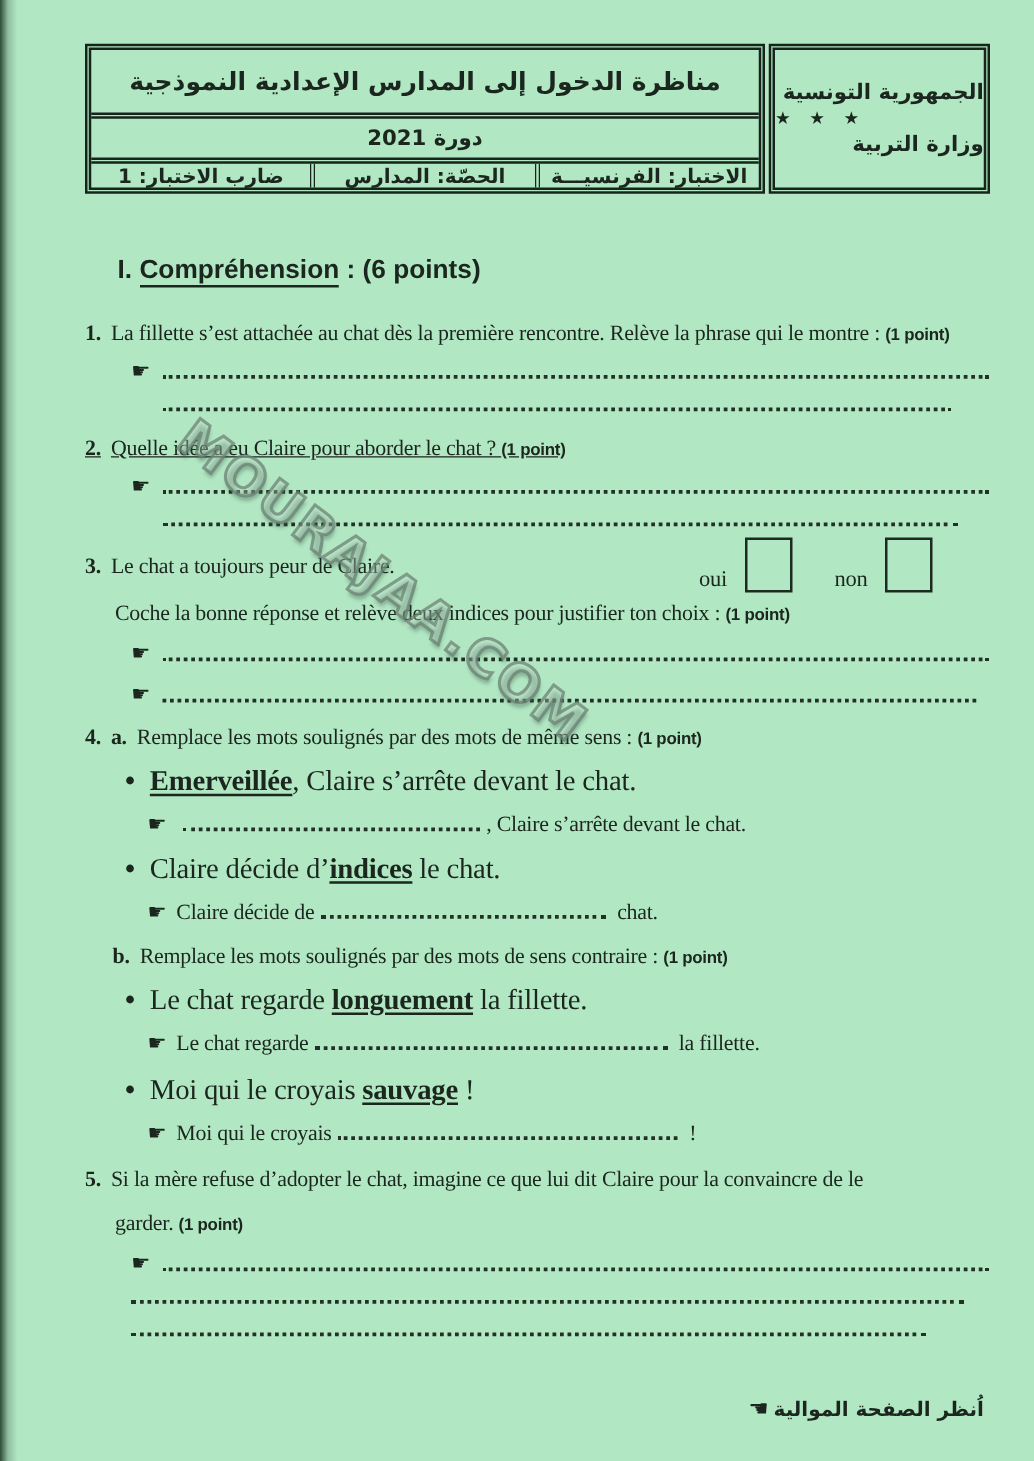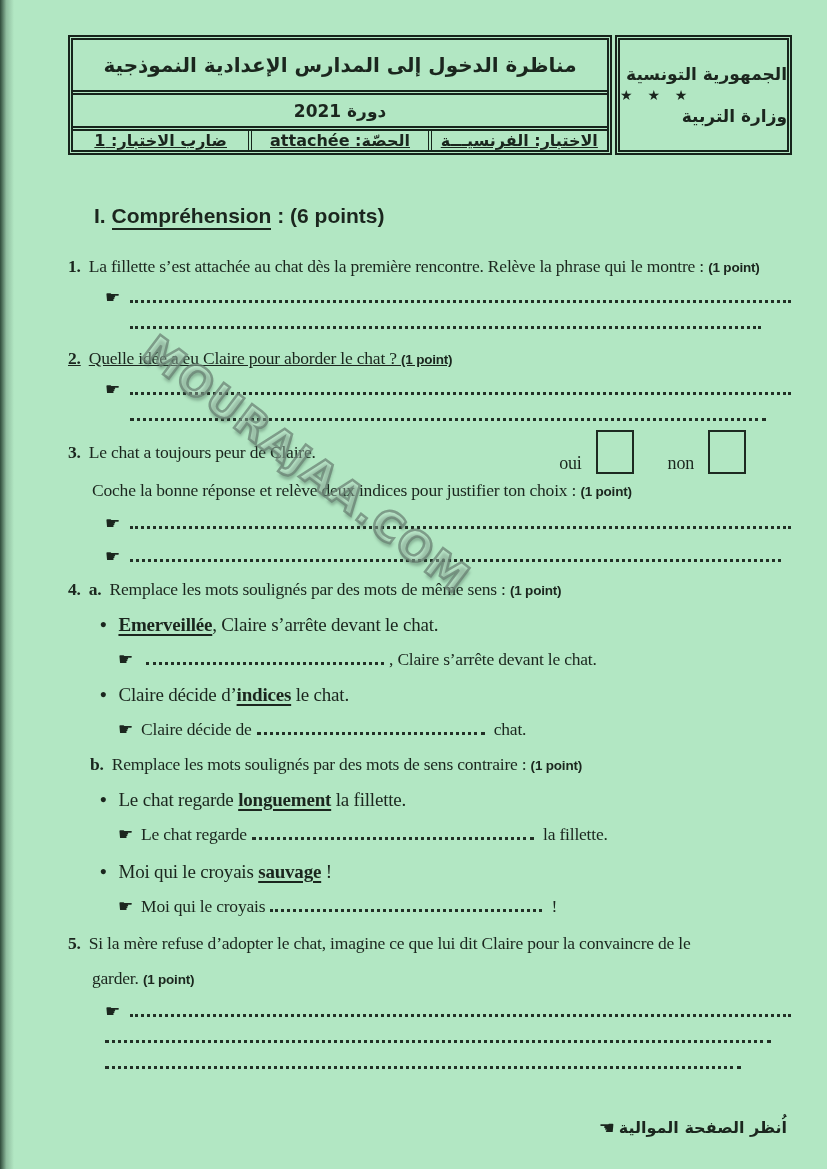--- a/index.html
+++ b/index.html
@@ -13,21 +13,21 @@
       color:rgba(200,224,208,.30);-webkit-text-stroke:2.5px rgba(104,128,114,.72);
       text-shadow:3px 3px 3px rgba(58,82,70,.35);pointer-events:none;white-space:nowrap;}
   
   .hdr{position:absolute;left:68px;top:35px;width:724px;display:flex;gap:3px;z-index:2;}
   .hdr-left{width:534px;border:5px double #16241b;display:flex;flex-direction:column;background:transparent;}
   .hrow1{height:50px;border-bottom:5px double #16241b;display:flex;align-items:center;justify-content:center;
          font:bold 20px "DejaVu Sans",sans-serif;}
   .hrow2{height:31px;border-bottom:5px double #16241b;display:flex;align-items:center;justify-content:center;
          font:bold 17px "DejaVu Sans",sans-serif;}
   .hrow3{display:flex;flex:1;font:bold 16px "DejaVu Sans",sans-serif;}
-  .hcell{flex:1;display:flex;align-items:center;justify-content:center;border-left:4px double #16241b;text-decoration:underline;}
+  .hcell{flex:1;display:flex;align-items:center;justify-content:center;border-left:4px double #16241b;}
   .hcell:first-child{border-left:none;}
   .hdr-right{flex:1;border:5px double #16241b;display:flex;flex-direction:column;
              justify-content:center;gap:3px;font:bold 17px "DejaVu Sans",sans-serif;}
   .stars{font-size:14px;letter-spacing:5px;}
   
   main{position:absolute;left:0;top:196px;width:827px;padding:0 36px 0 68px;box-sizing:border-box;z-index:2;}
   .sec{margin:8px 0 0 26px;font:bold 21px "Liberation Sans",sans-serif;white-space:nowrap;}
   .sec .ttl{border-bottom:2.5px solid #1b261e;padding-bottom:1px;}
   .pts{font:bold 13.5px "Liberation Sans",sans-serif;}
   .q{margin-top:10px;line-height:25px;font-size:17.5px;letter-spacing:-0.2px;white-space:nowrap;}
@@ -38,21 +38,21 @@
   .cont2{padding-left:62px;}      
   .contq5{padding-left:37px;}     
   .q3row{margin-top:2px;margin-right:45px;height:48px;display:flex;align-items:center;
          font-size:17.5px;letter-spacing:-0.2px;}
   .q3row .qn{font-weight:bold;margin-right:8px;}
   .yn{margin-left:auto;display:flex;align-items:flex-end;}
   .yn .lab{font-size:18px;margin-right:14px;}
   .chk{width:38px;height:44px;border:2px solid #1d2a21;box-sizing:border-box;}
   .gap{width:34px;}
   .instr{margin-top:2px;margin-left:24px;line-height:25px;font-size:17.5px;letter-spacing:-0.2px;white-space:nowrap;}
-  .bi{margin-top:10px;padding-left:32px;line-height:25px;font-size:19px;letter-spacing:-0.2px;white-space:nowrap;}
+  .bi{margin-top:10px;padding-left:32px;line-height:25px;font-size:23px;letter-spacing:-0.2px;white-space:nowrap;}
   .bi .blt{font-weight:bold;margin-right:12px;}
   .kw{font-weight:bold;text-decoration:underline;text-decoration-thickness:2px;text-underline-offset:3px;}
   .subans{margin-top:10px;padding-left:50px;line-height:25px;font-size:17.5px;letter-spacing:-0.2px;white-space:nowrap;}
   .subans .hand{margin-right:8px;}
   .idots{display:inline-block;height:14px;border-bottom:3px dotted #223026;margin:0 5px;vertical-align:baseline;}
   .blab{font-weight:bold;margin-right:8px;}
   .q5l2{padding-left:24px;}
   
   .note{position:absolute;right:40px;top:1118px;display:flex;align-items:center;gap:2px;
         font:bold 16px "DejaVu Sans",sans-serif;z-index:4;}
@@ -66,21 +66,21 @@
 <div class="page">
   <div class="edge"></div>
   <div class="wm">MOURAJAA.COM</div>
 
   <header class="hdr">
     <div class="hdr-left">
       <div class="hrow1" dir="rtl">مناظرة الدخول إلى المدارس الإعدادية النموذجية</div>
       <div class="hrow2" dir="rtl">دورة 2021</div>
       <div class="hrow3">
         <div class="hcell" dir="rtl">ضارب الاختبار: 1</div>
-        <div class="hcell" dir="rtl">الحصّة: attachée</div>
+        <div class="hcell" dir="rtl">الحصّة: المدارس</div>
         <div class="hcell" dir="rtl">الاختبار: الفرنسيـــة</div>
       </div>
     </div>
     <div class="hdr-right">
       <div dir="rtl">الجمهورية التونسية</div>
       <div class="stars">★ ★ ★</div>
       <div dir="rtl">وزارة التربية</div>
     </div>
   </header>
 

